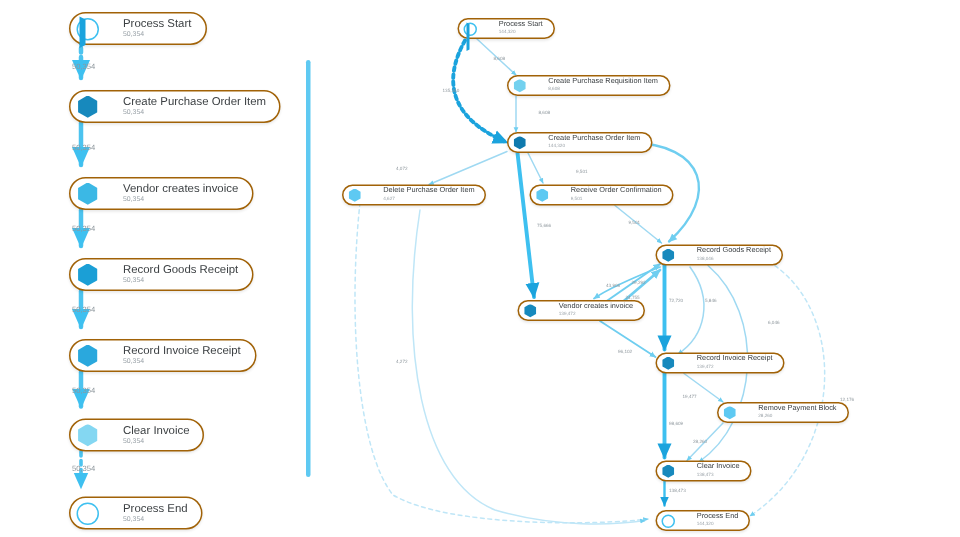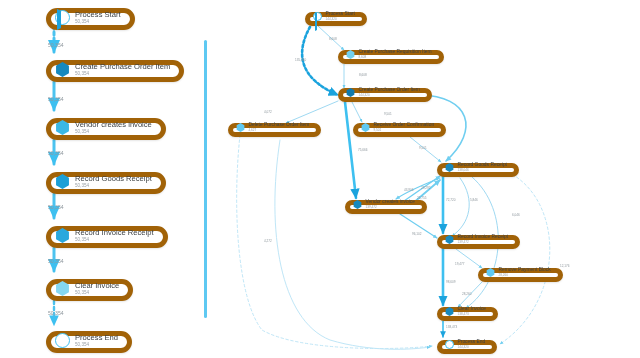--- a/index.html
+++ b/index.html
@@ -8,28 +8,29 @@
     background:#ffffff;
     font-family:"Liberation Sans", sans-serif;
     overflow:hidden;
     position:relative;
   }
   #stage{position:absolute;inset:0;width:640px;height:358px;}
 
   
   .node{
     position:absolute;
-    display:flex;align-items:flex-end;
+    display:flex;align-items:center;
     background:#ffffff;
-    border:5px solid #a16207;
+    border:1px solid #a16207;
     border-radius:11px;
     box-shadow:0 1px 2px rgba(0,0,0,.10);
     box-sizing:border-box;
     white-space:nowrap;
     z-index:6;
+    gap:11px;
   }
   .node .glyph{flex:0 0 auto;display:block;}
   .node .txt{display:flex;flex-direction:column;justify-content:center;line-height:1;}
   .node .lbl{color:#3c4043;}
   .node .val{color:#9aa2a8;}
 
   
   .lpanel .node{height:22px;border-radius:11px;padding:0 9px 0 4px;}
   .lpanel .node .glyph{width:15px;height:15px;margin-right:5px;}
   .lpanel .node .lbl{font-size:7.6px;}

